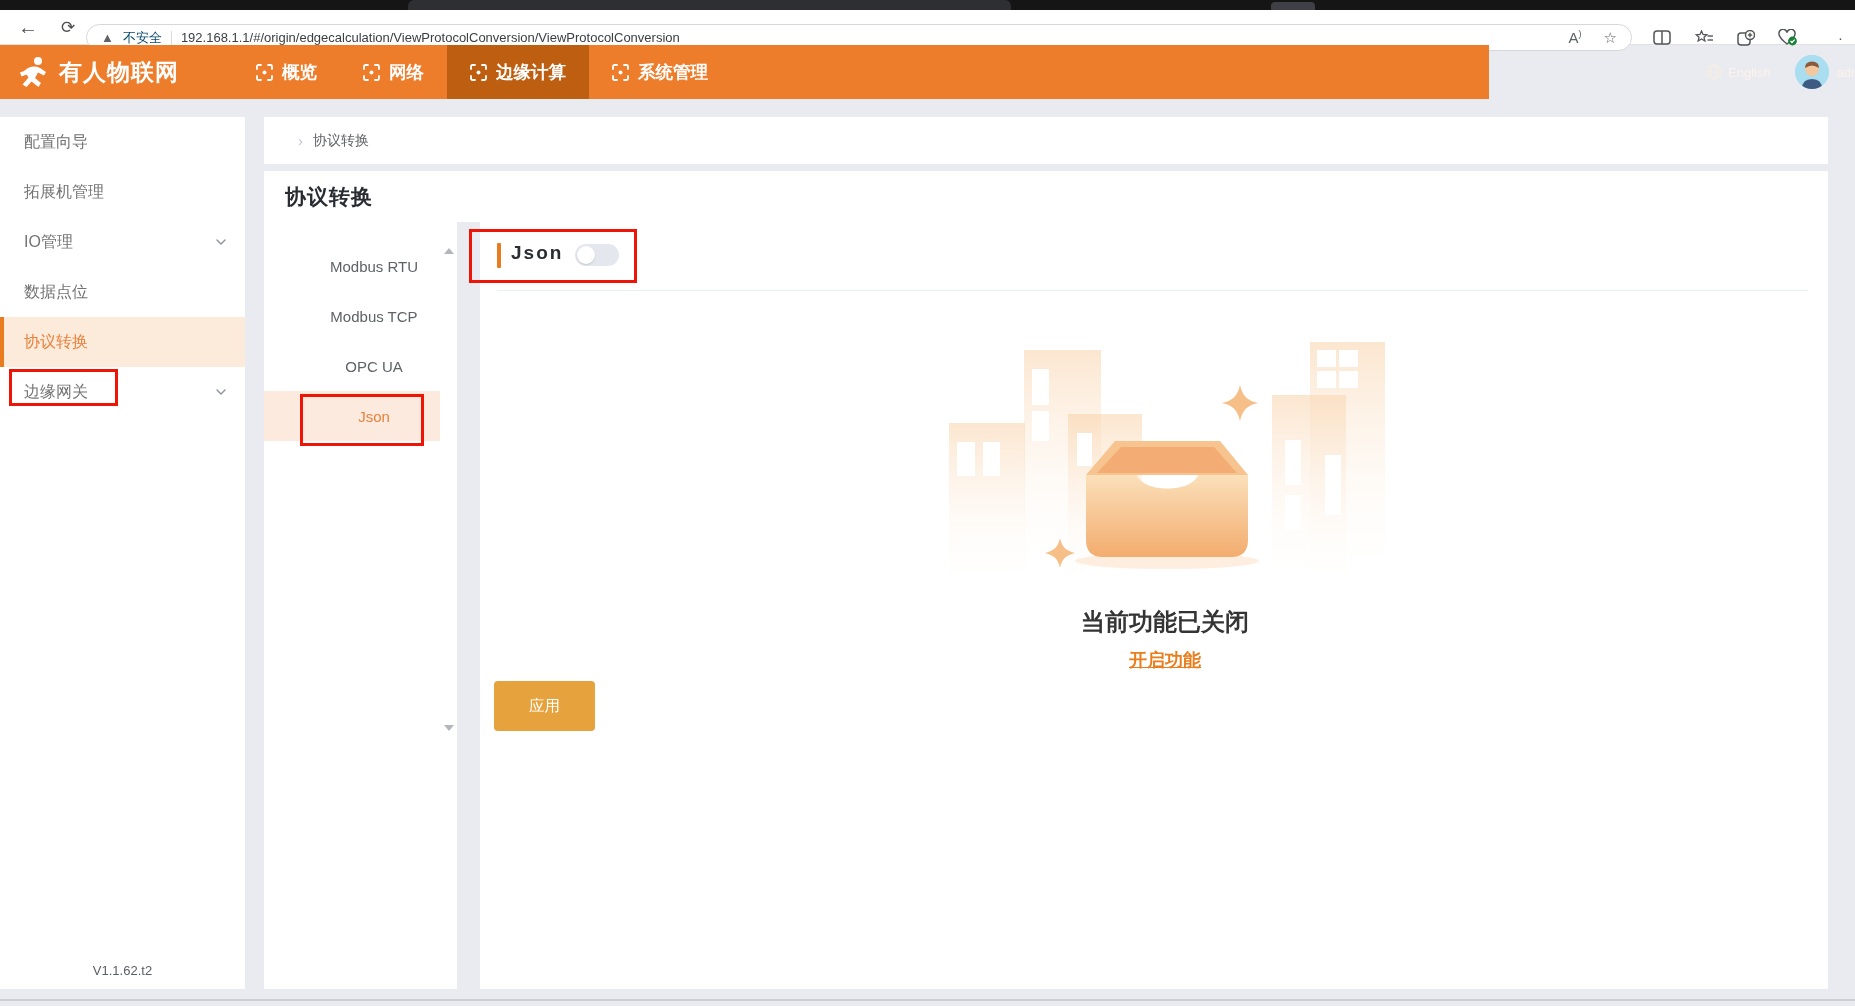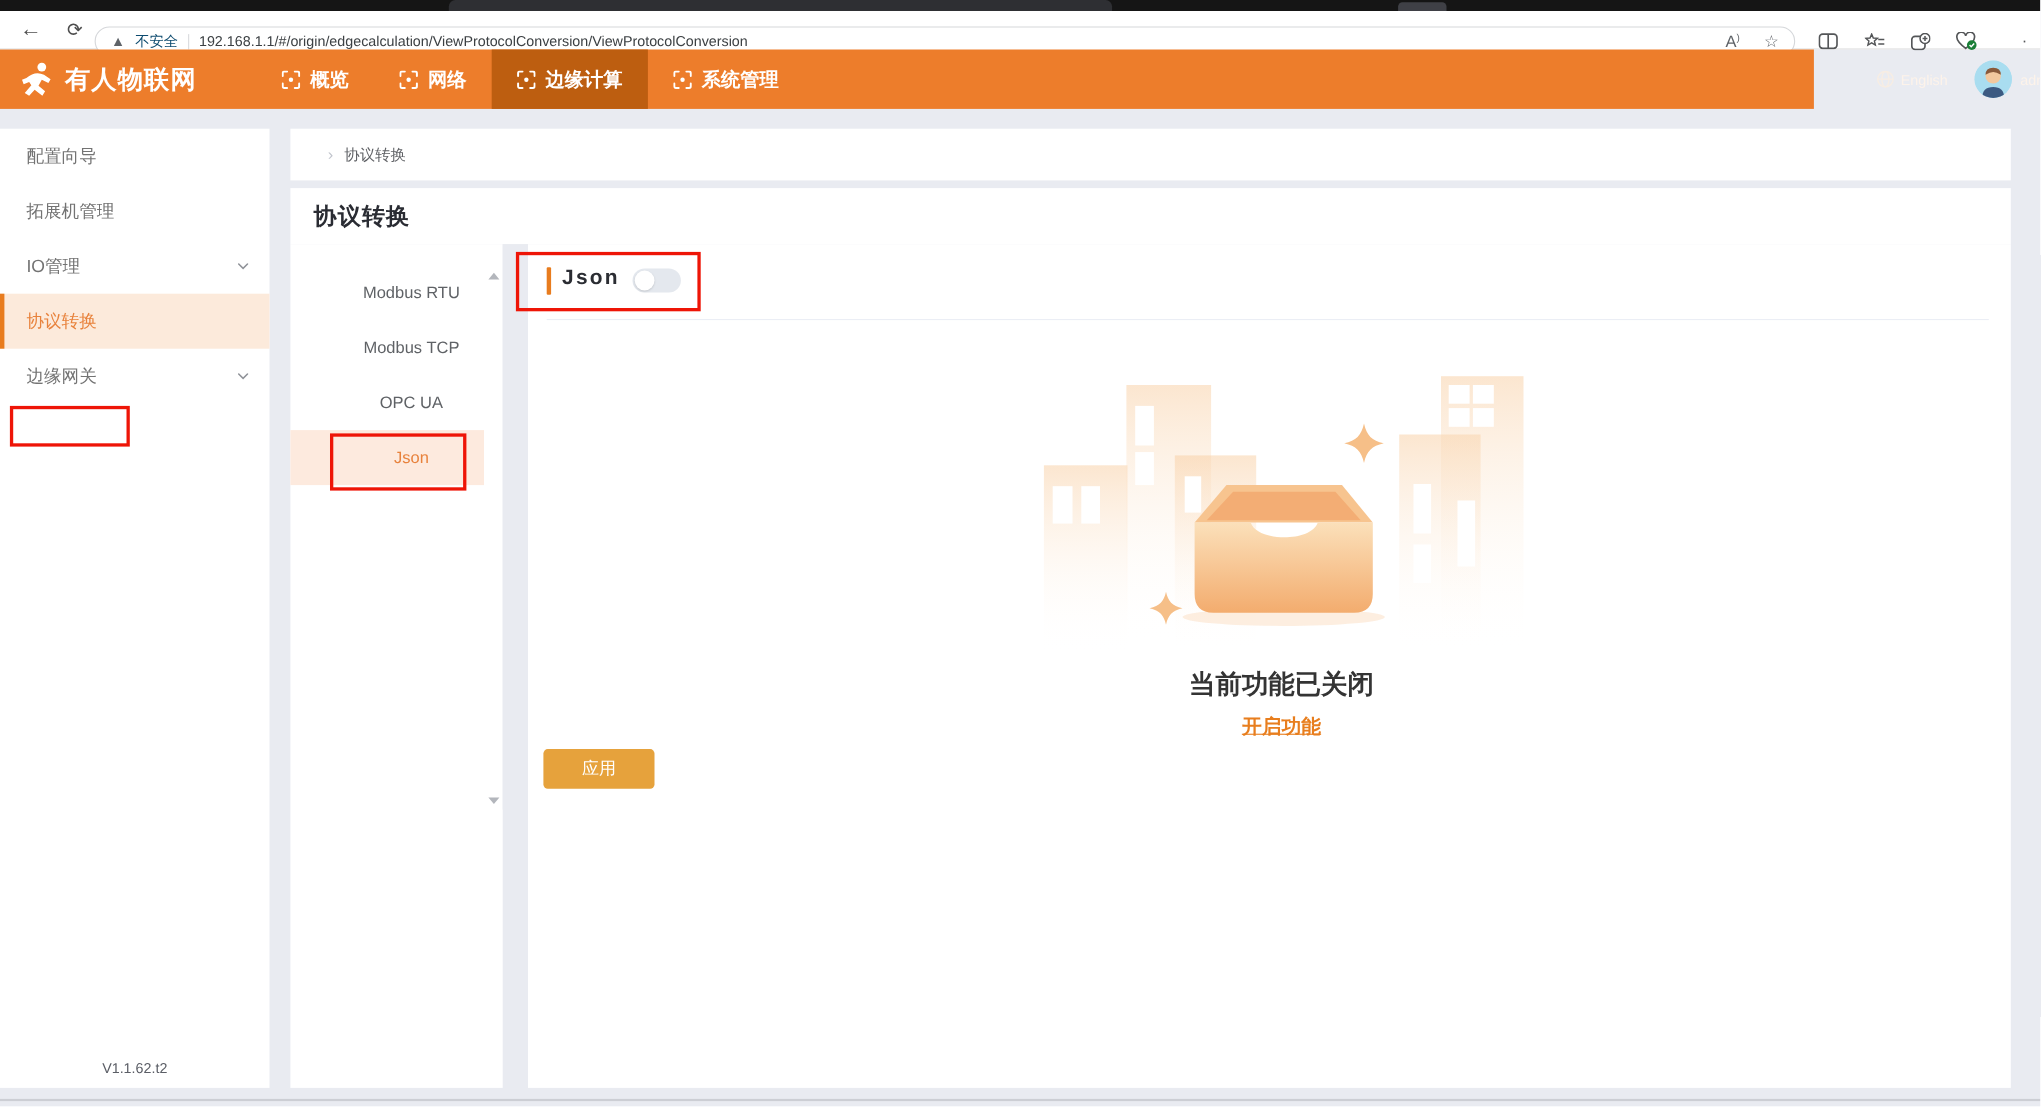--- a/index.html
+++ b/index.html
@@ -19,21 +19,21 @@
   .warn { color:#5f6368; font-size:13px; }
   .sec-label { color:#0c4a6e; font-size:13px; white-space:nowrap; }
   .pill-sep { width:1px; height:14px; background:#d9dadd; }
   .url-text { color:#3c4043; font-size:13px; white-space:nowrap; overflow:hidden; flex:1; }
   .pill-right { display:flex; align-items:center; gap:22px; color:#5f6368; font-size:15px; }
   .ra sup { font-size:9px; }
   .chrome-right { position:absolute; top:10px; height:35px; display:flex; align-items:center; justify-content:center; color:#545658; }
   .mini-dots { position:absolute; left:1838px; top:10px; height:35px; display:flex; align-items:center; color:#545658; font-size:15px; letter-spacing:1px; }
 
   
-  .mainnav { position:absolute; left:0; top:45px; width:1649px; height:54px; background:#ed7d2b; display:flex; align-items:center; }
+  .mainnav { position:absolute; left:0; top:45px; width:1489px; height:54px; background:#ed7d2b; display:flex; align-items:center; }
   .brand-wrap { display:flex; align-items:center; padding-left:18px; }
   .brand { color:#fff; font-size:23px; font-weight:bold; margin-left:10px; letter-spacing:1px; }
   .navmenu { display:flex; height:54px; margin-left:54px; }
   .nav-item { display:flex; align-items:center; gap:9px; padding:0 23px; color:#fff; font-size:17.5px; font-weight:bold; cursor:pointer; }
   .nav-item.active { background:#bd5e10; }
   .nav-right { position:absolute; left:1706px; top:0; height:54px; display:flex; align-items:center; color:#fdf3ea; }
   .lang-label { font-size:13px; margin-left:6px; }
   .avatar { width:34px; height:34px; border-radius:50%; background:#a9ddf0; margin-left:24px; overflow:hidden; flex:none; }
   .username { font-size:13px; margin-left:8px; white-space:nowrap; }
 
@@ -65,21 +65,21 @@
   .hbar { position:absolute; left:17px; top:21px; width:4px; height:25px; background:#e87c1e; border-radius:1px; }
   .hlabel { position:absolute; left:31px; top:20px; font-size:19px; font-weight:bold; letter-spacing:2px; color:#2b2d33; }
   .switch { position:absolute; left:95px; top:22px; width:44px; height:22px; background:#e4e8ee; border-radius:11px; cursor:pointer; }
   .knob { position:absolute; left:2px; top:2px; width:18px; height:18px; background:#fff; border-radius:50%; box-shadow:0 1px 2px rgba(0,0,0,.15); }
   .divider { position:absolute; left:17px; top:68px; width:1311px; height:1px; background:#ebeef5; }
 
   .illus { position:absolute; left:455px; top:113px; }
   .empty-title { position:absolute; left:485px; top:384px; width:400px; text-align:center; font-size:24px; font-weight:bold; color:#343434; }
   .empty-link-wrap { position:absolute; left:485px; top:426px; width:400px; text-align:center; }
   .empty-link { font-size:18px; font-weight:bold; color:#e87e1e; text-decoration:underline; cursor:pointer; }
-  .apply-btn { position:absolute; left:14px; top:459px; width:101px; height:36px; background:#e6a23c; border:none; border-radius:4px; color:#fff; font-size:15.5px; cursor:pointer; font-family:inherit; }
+  .apply-btn { position:absolute; left:14px; top:459px; width:101px; height:50px; background:#e6a23c; border:none; border-radius:4px; color:#fff; font-size:15.5px; cursor:pointer; font-family:inherit; }
 
   
   .annot { position:absolute; border:3px solid #ee1507; pointer-events:none; z-index:6; }
   .annot-sidebar { left:9px; top:369px; width:109px; height:37px; }
   .annot-tab { left:300px; top:394px; width:124px; height:52px; }
   .annot-panel { left:469px; top:229px; width:168px; height:54px; }
 
   .bottom-line { position:absolute; left:0; top:999px; width:1855px; height:2px; background:#ccced4; }
   svg { display:block; }
 </style>
@@ -213,20 +213,23 @@
         <span>拓展机管理</span>
       </div>
     <div class="side-item">
       <span>IO管理</span>
       <span class="chev">
           <svg width="12" height="12" viewBox="0 0 12 12">
             <path d="M2 4 L6 8 L10 4" stroke="#909399" stroke-width="1.4" fill="none" stroke-linecap="round"></path>
           </svg>
         </span>
     </div>
+    <div class="side-item">
+        <span>数据点位</span>
+      </div>
     <div class="side-item active">
         <span>协议转换</span>
       </div>
     <div class="side-item">
       <span>边缘网关</span>
       <span class="chev">
           <svg width="12" height="12" viewBox="0 0 12 12">
             <path d="M2 4 L6 8 L10 4" stroke="#909399" stroke-width="1.4" fill="none" stroke-linecap="round"></path>
           </svg>
         </span>

